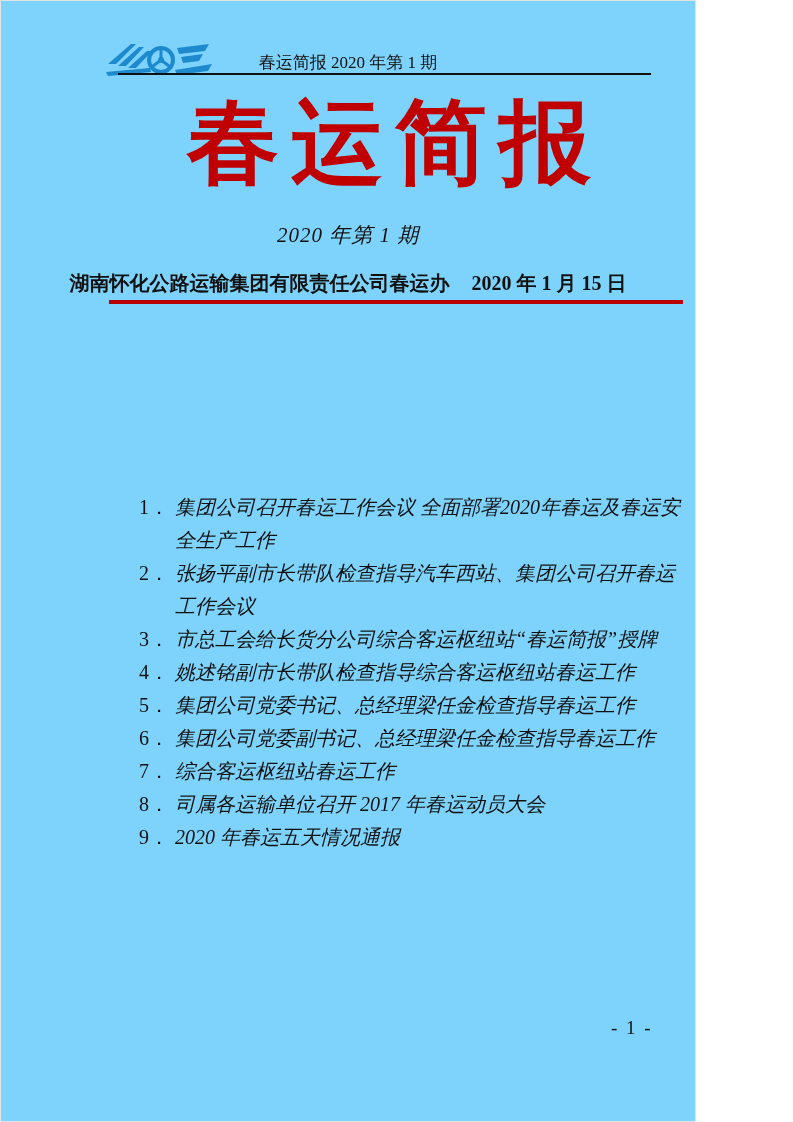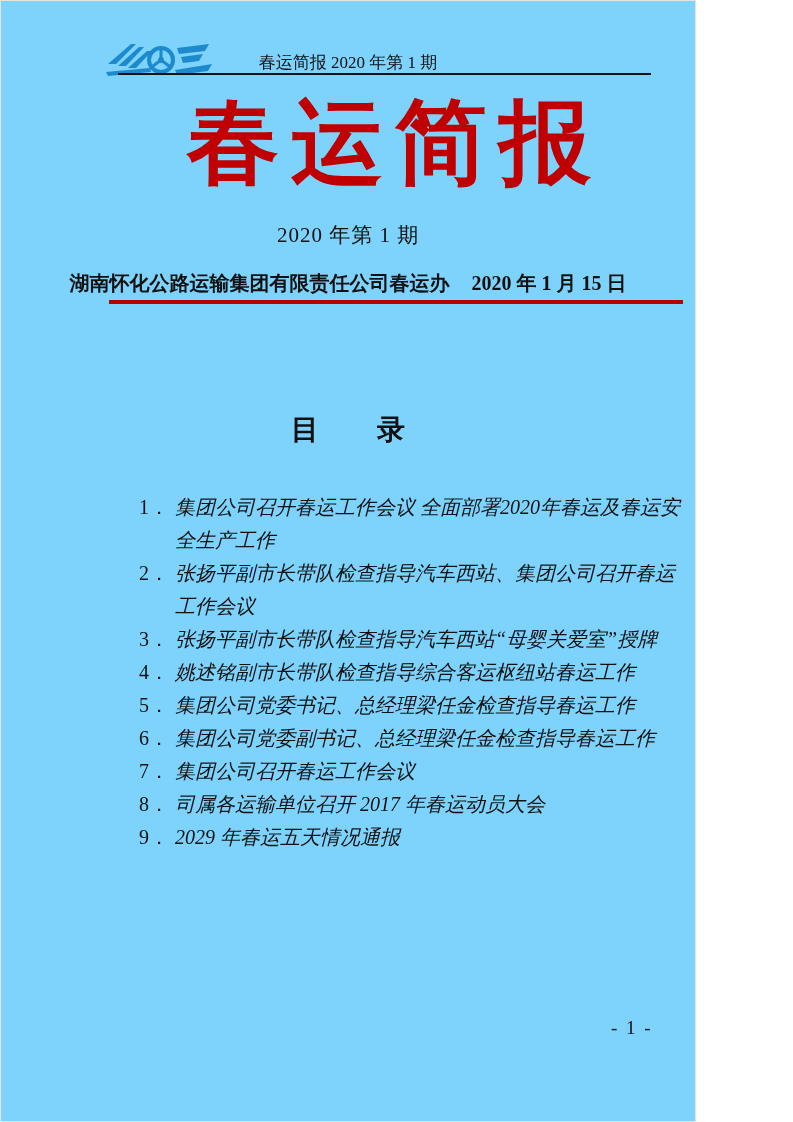--- a/index.html
+++ b/index.html
@@ -28,21 +28,21 @@
   
   .title {
     position:absolute; top:94px; left:0; width:100%;
     text-align:center;
     font-size:92px; line-height:1.05; font-weight:bold;
     color:var(--accent-red,#c00000);
     letter-spacing:12px; padding-left:12px;margin-left:41px;
   }
   .issue {
     position:absolute; top:220px; left:0; width:100%;
-    text-align:center; font-size:21px; letter-spacing:1px; color:#111;
+    text-align:center; font-size:21px; letter-spacing:1px; color:#111;font-style:italic;
   }
   .org-line {
     position:absolute; top:269px; left:0; width:100%;
     text-align:center; font-size:20px; font-weight:bold; color:#111;
     white-space:nowrap;
   }
   .org-line .date { margin-left:22px; }
   .red-rule {
     position:absolute; left:108px; top:299px; width:574px; height:4px;
     background:var(--accent-red,#b20000);
@@ -94,68 +94,65 @@
   <div class="header-text">春运简报 2020 年第 1 期</div>
   <div class="header-rule"></div>
 
   <div class="title" style="color: rgb(192, 0, 0);">春运简报</div>
   <div class="issue">2020 年第 1 期</div>
   <div class="org-line">
     <span>湖南怀化公路运输集团有限责任公司春运办</span><span class="date">2020 年 1 月 15 日</span>
   </div>
   <div class="red-rule"></div>
 
-  <div class="toc-title">
-    <span class="gap">目</span><span>录</span>
-  </div>
 
   <div class="toc">
 
       <div class="toc-item">
         <span class="toc-num">1．</span>
         <span class="toc-text">集团公司召开春运工作会议 全面部署2020年春运及春运安全生产工作</span>
       </div>
 
       <div class="toc-item">
         <span class="toc-num">2．</span>
         <span class="toc-text">张扬平副市长带队检查指导汽车西站、集团公司召开春运工作会议</span>
       </div>
 
       <div class="toc-item">
         <span class="toc-num">3．</span>
-        <span class="toc-text">张扬平副市长带队检查指导汽车西站“母婴关爱室”授牌</span>
+        <span class="toc-text">市总工会给长货分公司综合客运枢纽站“春运简报”授牌</span>
       </div>
 
       <div class="toc-item">
         <span class="toc-num">4．</span>
         <span class="toc-text">姚述铭副市长带队检查指导综合客运枢纽站春运工作</span>
       </div>
 
       <div class="toc-item">
         <span class="toc-num">5．</span>
         <span class="toc-text">集团公司党委书记、总经理梁任金检查指导春运工作</span>
       </div>
 
       <div class="toc-item">
         <span class="toc-num">6．</span>
         <span class="toc-text">集团公司党委副书记、总经理梁任金检查指导春运工作</span>
       </div>
 
       <div class="toc-item">
         <span class="toc-num">7．</span>
-        <span class="toc-text">集团公司召开春运工作会议</span>
+        <span class="toc-text">综合客运枢纽站春运工作</span>
       </div>
 
       <div class="toc-item">
         <span class="toc-num">8．</span>
         <span class="toc-text">司属各运输单位召开 2017 年春运动员大会</span>
       </div>
 
       <div class="toc-item">
         <span class="toc-num">9．</span>
-        <span class="toc-text">2029 年春运五天情况通报</span>
+        <span class="toc-text">2020 年春运五天情况通报</span>
       </div>
 
   </div>
 
   <div class="page-number">- 1 -</div>
 
 </div>
 
 </body></html>

